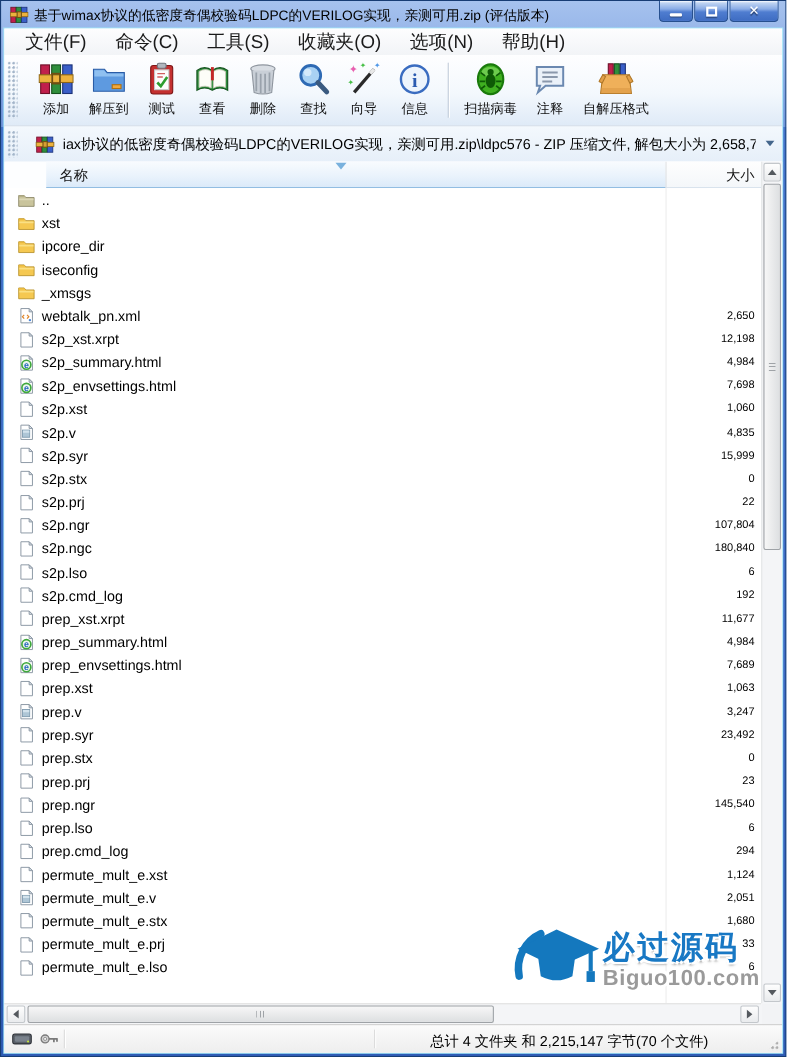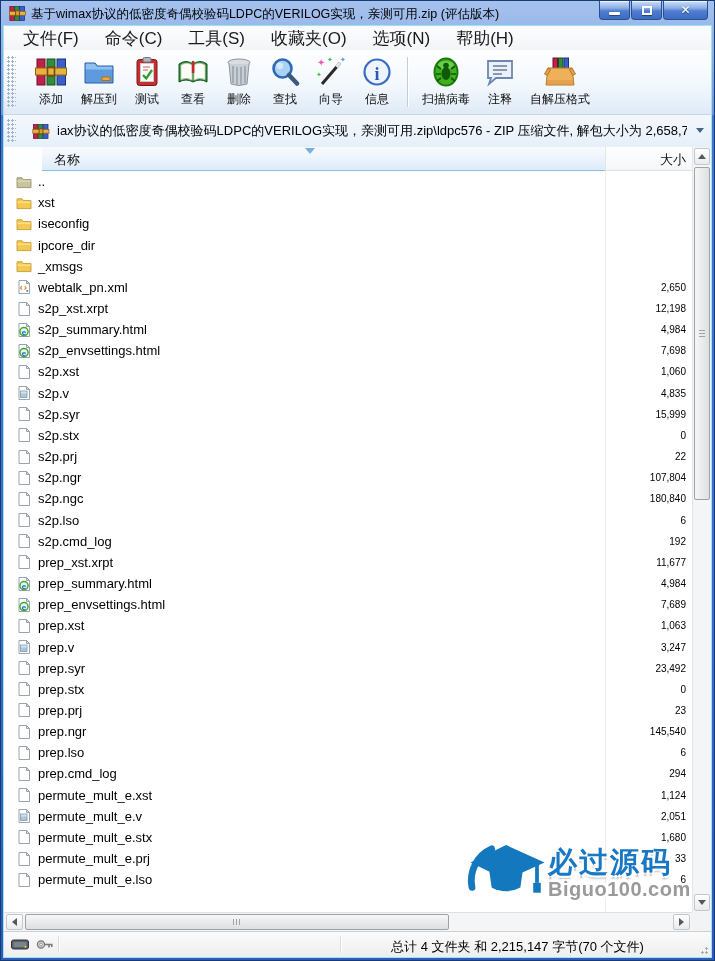--- a/index.html
+++ b/index.html
@@ -305,32 +305,32 @@
           <span class="file-size"></span>
         </div>
         <div class="row">
           <span class="file-icon">
             <svg viewBox="0 0 16 16">
               <path d="M1 3.8 L6 3.8 L7.5 5.6 L15 5.6 L15 13.6 L1 13.6 Z" fill="#F5C851" stroke="#B8922E" stroke-width="0.8"></path>
               <path d="M1.5 6.4 L14.5 6.4 L14.5 8 L1.5 8 Z" fill="#FBE289" opacity="0.9"></path>
               <path d="M1 3.8 L6 3.8 L7 5 L1 5 Z" fill="#E8B83E"></path>
             </svg>
           </span>
-          <span class="file-name">iseconfig</span>
+          <span class="file-name">ipcore_dir</span>
           <span class="file-size"></span>
         </div>
         <div class="row">
           <span class="file-icon">
             <svg viewBox="0 0 16 16">
               <path d="M1 3.8 L6 3.8 L7.5 5.6 L15 5.6 L15 13.6 L1 13.6 Z" fill="#F5C851" stroke="#B8922E" stroke-width="0.8"></path>
               <path d="M1.5 6.4 L14.5 6.4 L14.5 8 L1.5 8 Z" fill="#FBE289" opacity="0.9"></path>
               <path d="M1 3.8 L6 3.8 L7 5 L1 5 Z" fill="#E8B83E"></path>
             </svg>
           </span>
-          <span class="file-name">ipcore_dir</span>
+          <span class="file-name">iseconfig</span>
           <span class="file-size"></span>
         </div>
         <div class="row">
           <span class="file-icon">
             <svg viewBox="0 0 16 16">
               <path d="M1 3.8 L6 3.8 L7.5 5.6 L15 5.6 L15 13.6 L1 13.6 Z" fill="#F5C851" stroke="#B8922E" stroke-width="0.8"></path>
               <path d="M1.5 6.4 L14.5 6.4 L14.5 8 L1.5 8 Z" fill="#FBE289" opacity="0.9"></path>
               <path d="M1 3.8 L6 3.8 L7 5 L1 5 Z" fill="#E8B83E"></path>
             </svg>
           </span>

